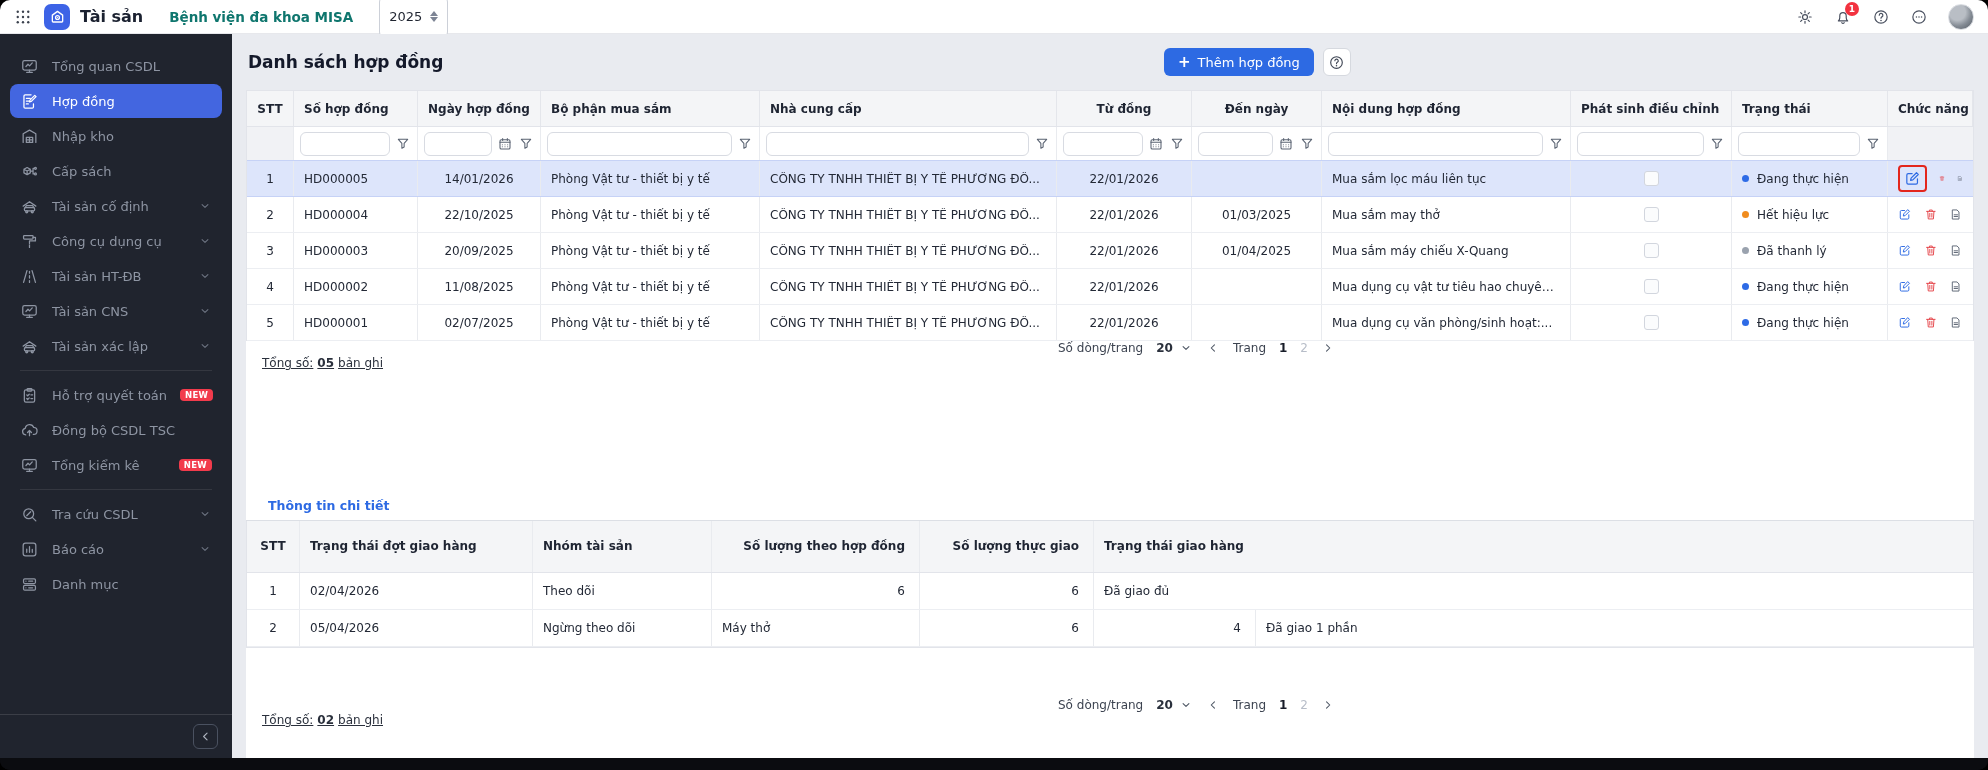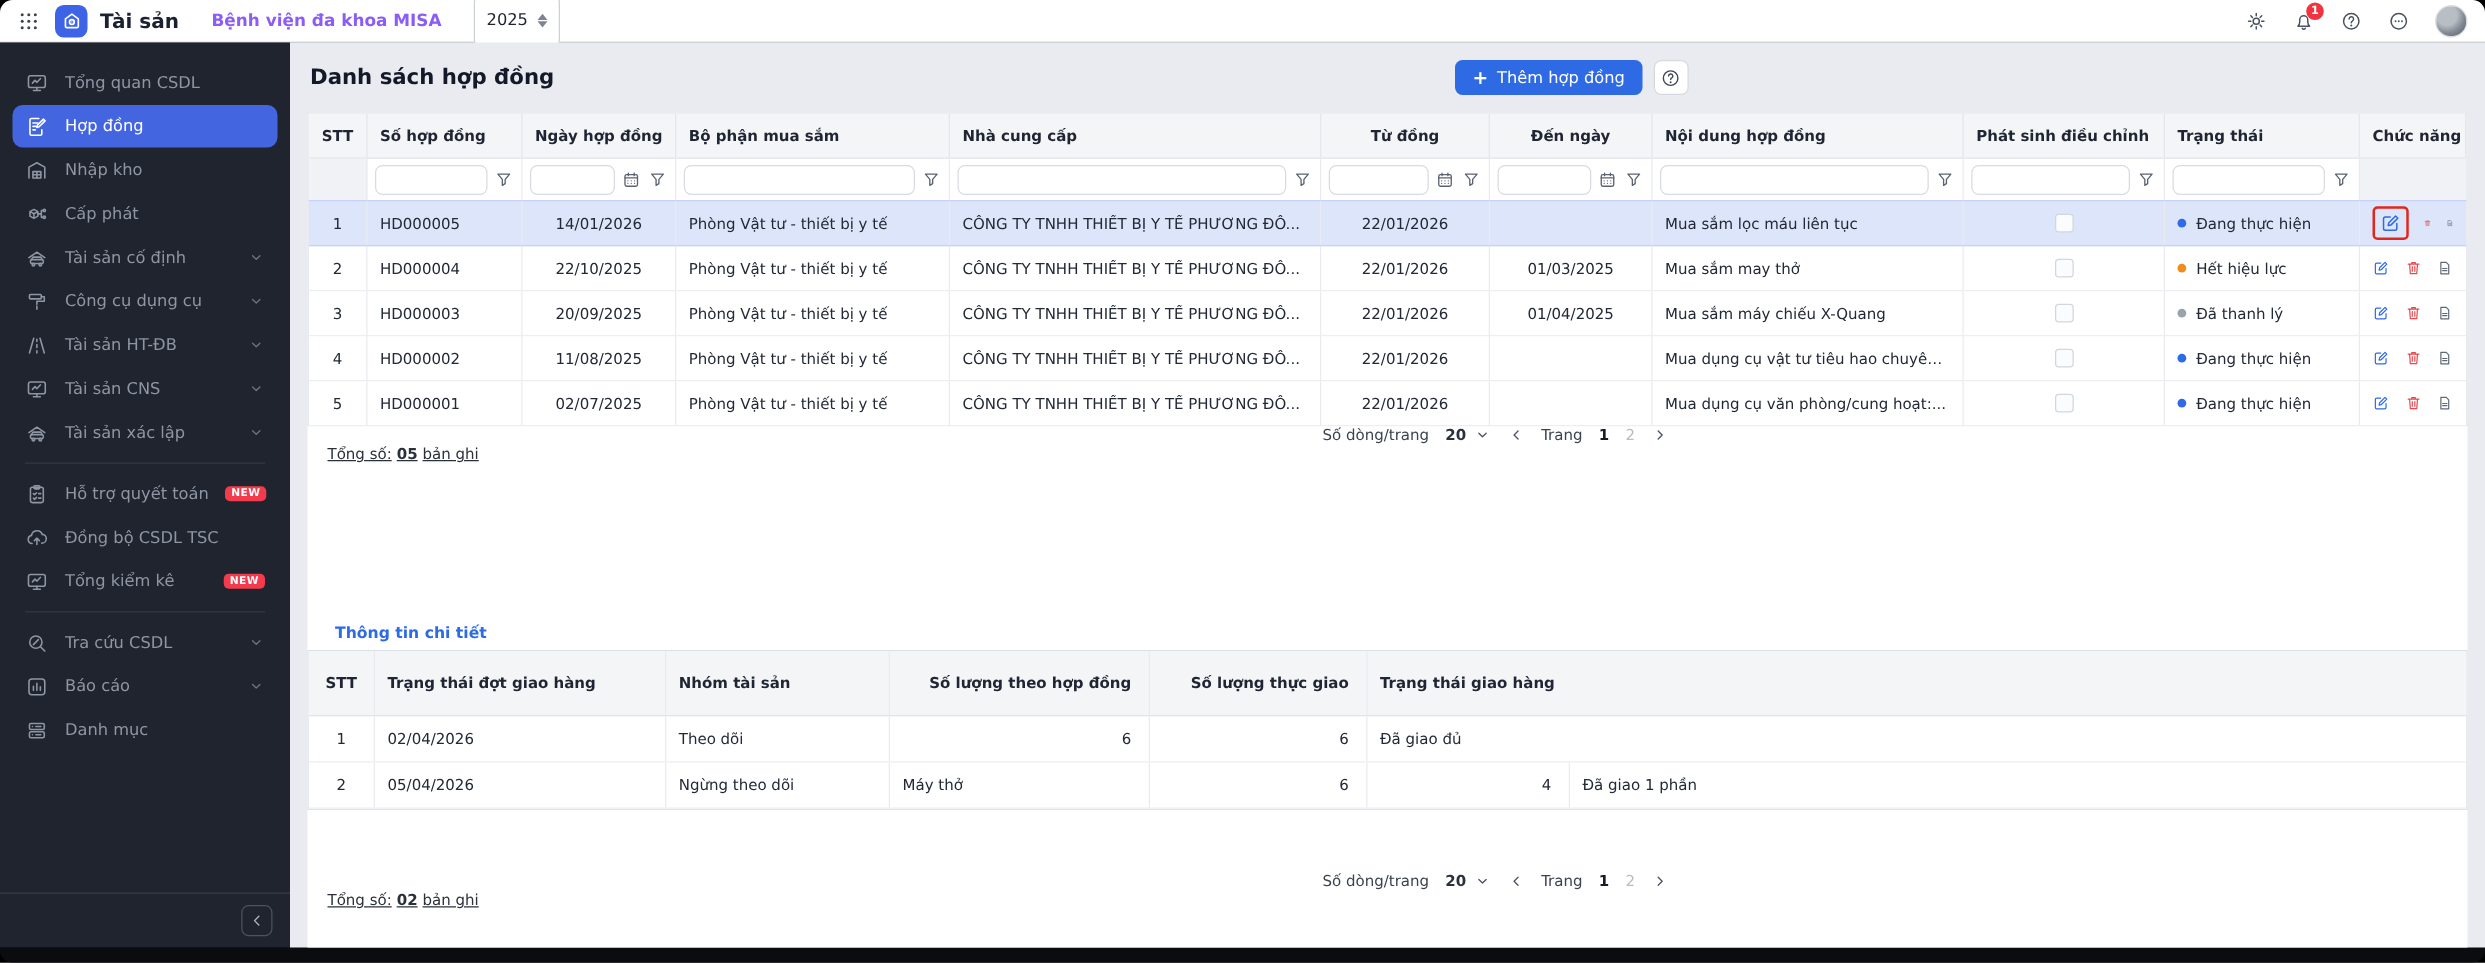--- a/index.html
+++ b/index.html
@@ -7,21 +7,21 @@
   .app { width:1988px; height:770px; border-radius:10px; overflow:hidden; background:#0b0c10; display:flex; flex-direction:column; }
 
   
   .topbar { height:34px; flex:0 0 34px; background:#fff; border-bottom:1px solid #e7e8ec; display:flex; align-items:center; padding:0 14px; }
   .ic { width:18px; height:18px; display:block; }
   .ic-sm { width:15px; height:15px; display:block; }
   .grid-btn { color:#3c424e; margin-right:12px; cursor:pointer; }
   .logo { width:26px; height:26px; border-radius:7px; background:#3D63E6; display:flex; align-items:center; justify-content:center; margin-right:10px; }
   .logo svg { width:19px; height:19px; }
   .app-title { font-size:16px; font-weight:bold; color:#1b2130; margin-right:26px; }
-  .org-name { font-size:13.5px; font-weight:600; color:#8b5cf6; margin-right:26px; }
+  .org-name { font-size:13.5px; font-weight:600; color:#0f766e; margin-right:26px; }
   .year-select { height:42px; border:1px solid #ccd0d8; border-radius:6px; display:flex; align-items:center; gap:8px; padding:0 9px; font-size:13px; color:#1f2430; background:#fff; cursor:pointer; }
   .spin { display:flex; flex-direction:column; gap:1px; }
   .spin i { width:0; height:0; border-left:4px solid transparent; border-right:4px solid transparent; }
   .spin .up { border-bottom:5px solid #7d8494; }
   .spin .dn { border-top:5px solid #7d8494; }
   .topbar-right { margin-left:auto; display:flex; align-items:center; gap:20px; color:#4a5160; }
   .tb-ic { position:relative; cursor:pointer; }
   .badge { position:absolute; top:-6px; right:-7px; min-width:14px; height:14px; border-radius:8px; background:#F2323F; color:#fff; font-size:9px; font-weight:bold; display:flex; align-items:center; justify-content:center; padding:0 3px; }
   .avatar { width:26px; height:26px; border-radius:50%; background:radial-gradient(circle at 35% 30%, #b9bec5 0 35%, #858c95 60%, #4f565f 100%); border:1px solid #d9dce1; cursor:pointer; }
 
@@ -297,21 +297,21 @@
           <div class="sitem">
             <span class="sicon"><svg viewBox="0 0 24 24">
                 <use href="#i-warehouse"></use>
               </svg></span>
             <span class="slabel">Nhập kho</span>
           </div>
           <div class="sitem">
             <span class="sicon"><svg viewBox="0 0 24 24">
                 <use href="#i-allocate"></use>
               </svg></span>
-            <span class="slabel">Cấp phát</span>
+            <span class="slabel">Cấp sách</span>
           </div>
           <div class="sitem">
             <span class="sicon"><svg viewBox="0 0 24 24">
                 <use href="#i-asset"></use>
               </svg></span>
             <span class="slabel">Tài sản cố định</span>
             <svg class="schev" viewBox="0 0 24 24">
               <use href="#i-chev-down"></use>
             </svg>
           </div>
@@ -654,21 +654,21 @@
                 <div class="cell c-center">02/07/2025</div>
                 <div class="cell">
                   <span class="ellip">Phòng Vật tư - thiết bị y tế</span>
                 </div>
                 <div class="cell">
                   <span class="ellip">CÔNG TY TNHH THIẾT BỊ Y TẾ PHƯƠNG ĐÔ...</span>
                 </div>
                 <div class="cell c-center">22/01/2026</div>
                 <div class="cell c-center"></div>
                 <div class="cell">
-                  <span class="ellip">Mua dụng cụ văn phòng/cung hoạt:...</span>
+                  <span class="ellip">Mua dụng cụ văn phòng/sinh hoạt:...</span>
                 </div>
                 <div class="cell c-center">
                   <span class="cb"></span>
                 </div>
                 <div class="cell">
                   <span class="dot" style="background: rgb(46, 107, 230);"></span>
                   <span>Đang thực hiện</span>
                 </div>
                 <div class="cell acts">
                   <svg class="act act-edit" viewBox="0 0 24 24">

